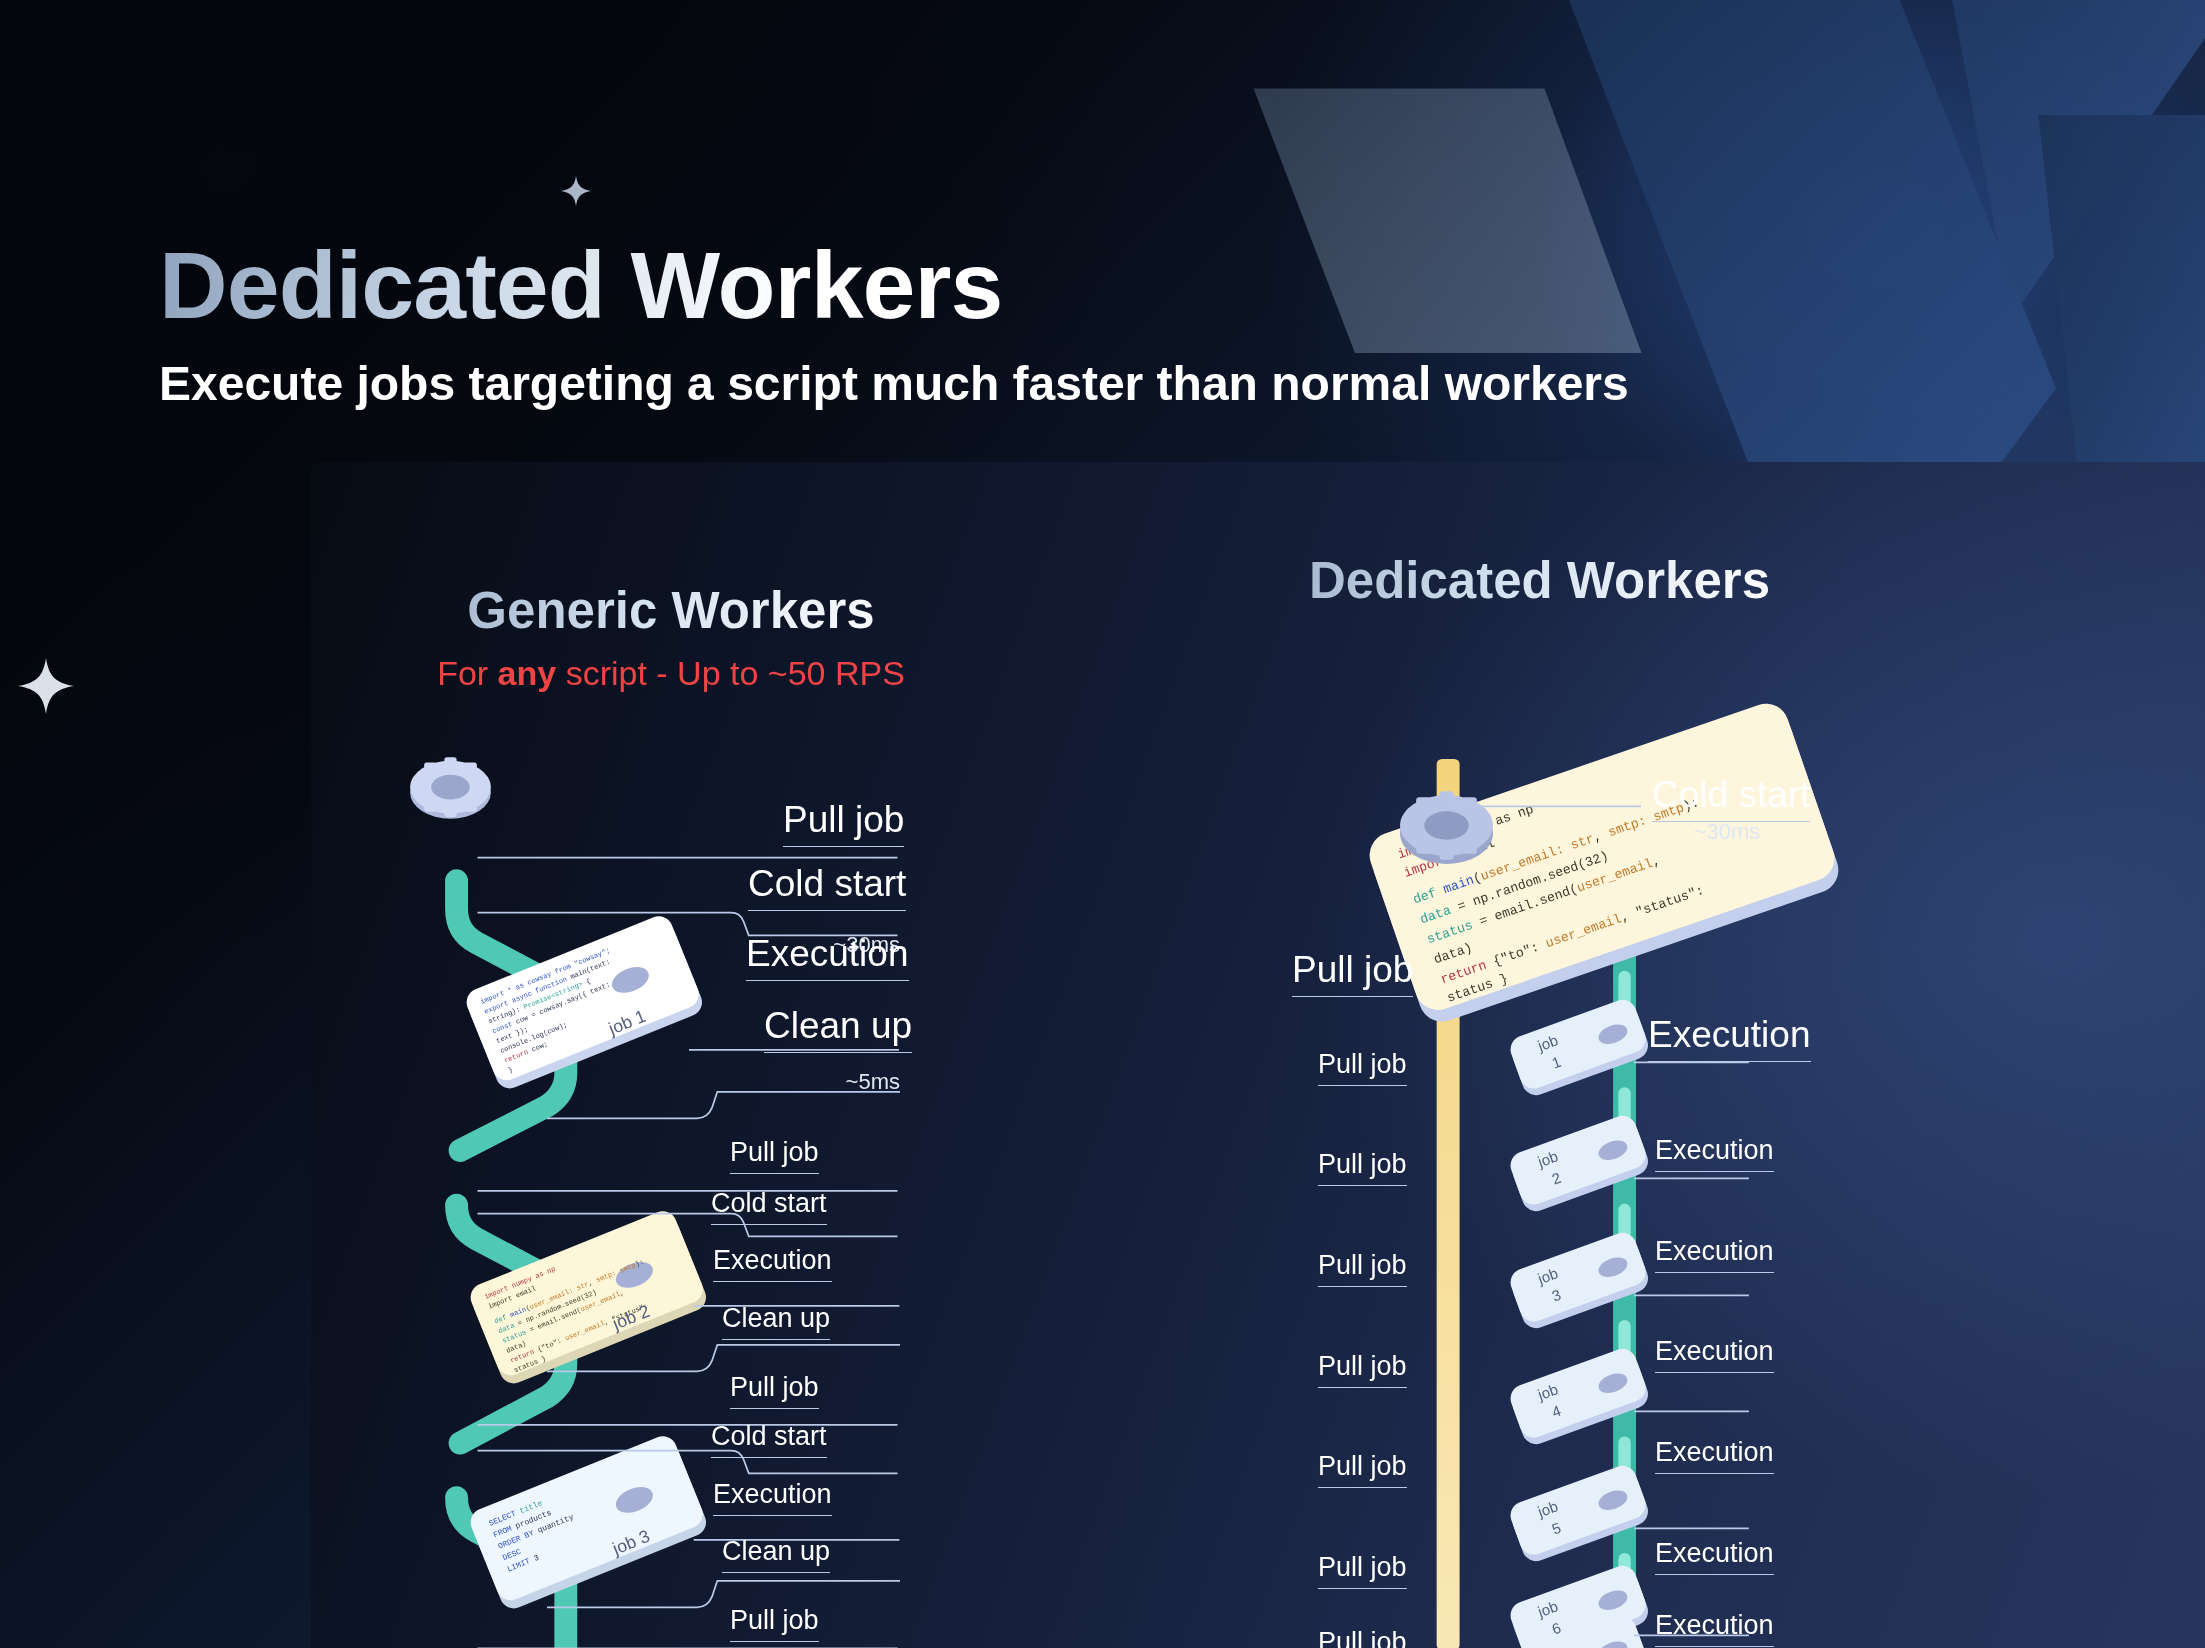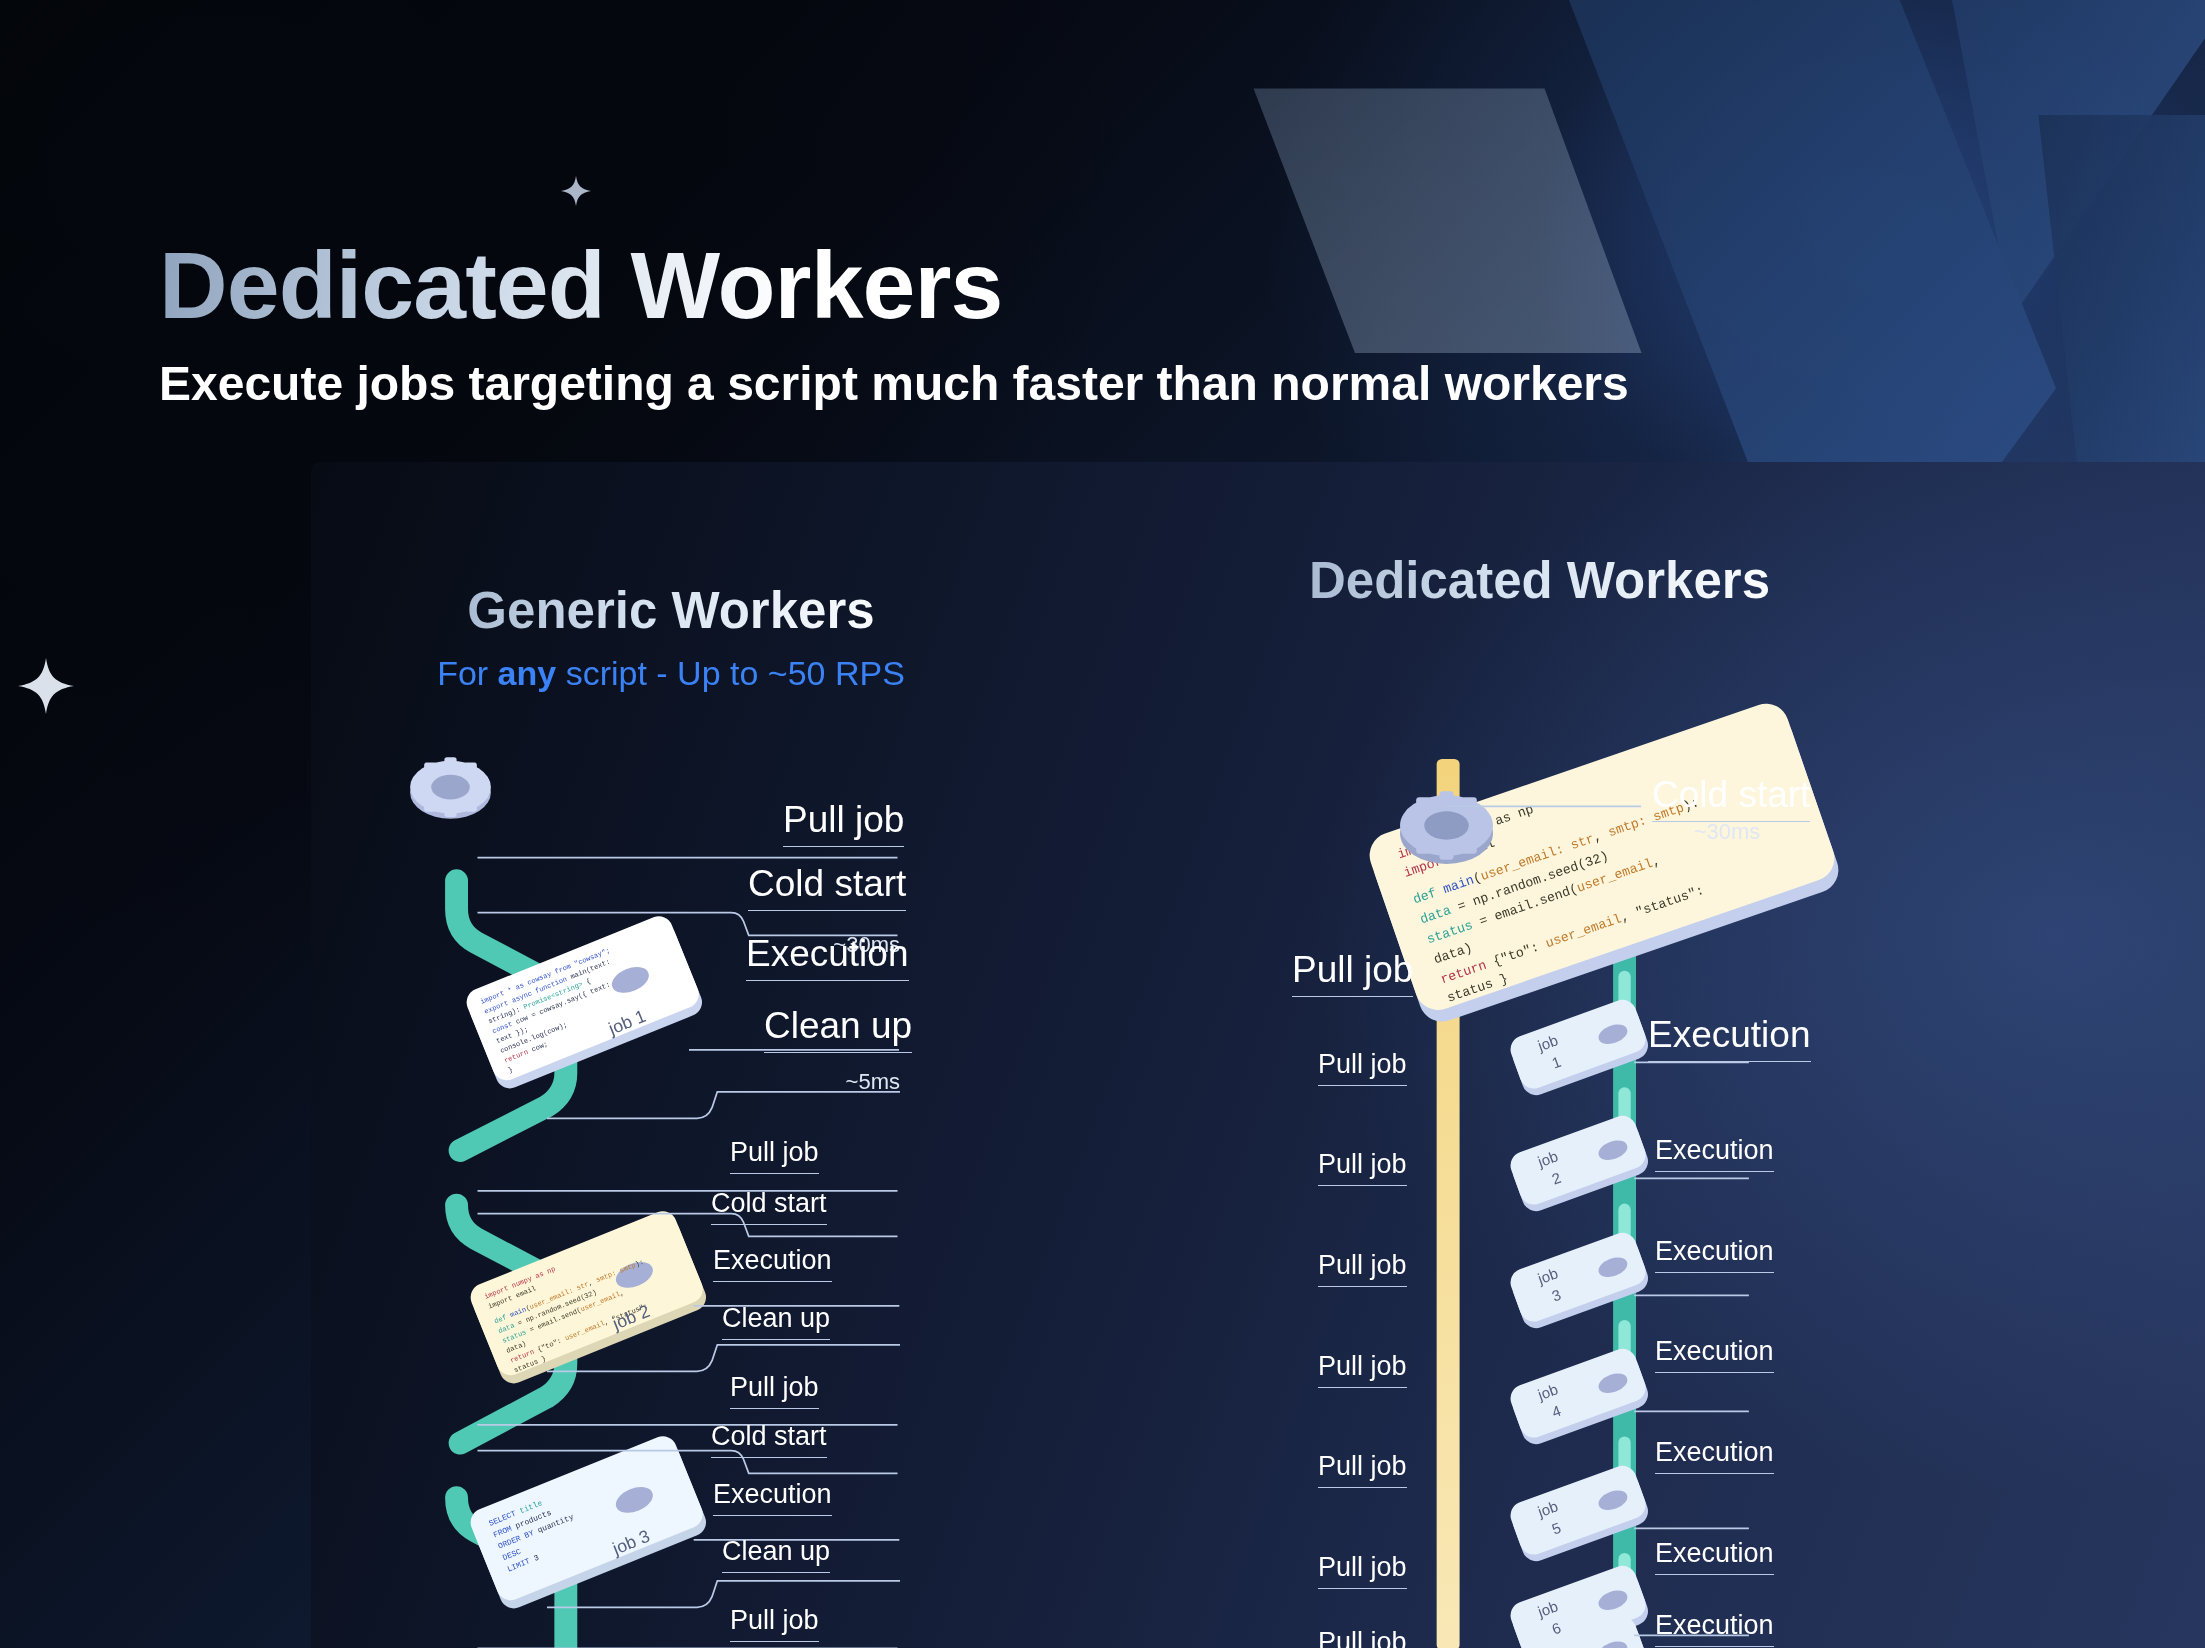--- a/index.html
+++ b/index.html
@@ -64,21 +64,21 @@
 
   .col-head{
     position:absolute; text-align:center; white-space:nowrap;
   }
   .col-head .ch-title{
     font-size:51px; font-weight:bold;
     background:linear-gradient(100deg,#93a7c2 0%, #d5e2f0 45%, #ffffff 90%);
     -webkit-background-clip:text; background-clip:text; color:transparent;
   }
   .col-head .ch-sub{
-    font-size:34px; color:#3b82f6; font-weight:normal; margin-top:14px;
+    font-size:34px; color:#ef4444; font-weight:normal; margin-top:14px;
   }
   .col-head .ch-sub b{ font-weight:bold; }
 
   .gear{ position:absolute; }
 
   .jobcard{ position:absolute; }
 
   .lbl{
     position:absolute; white-space:nowrap; color:#ffffff;
     border-bottom:1.8px solid #b9c9e6;

